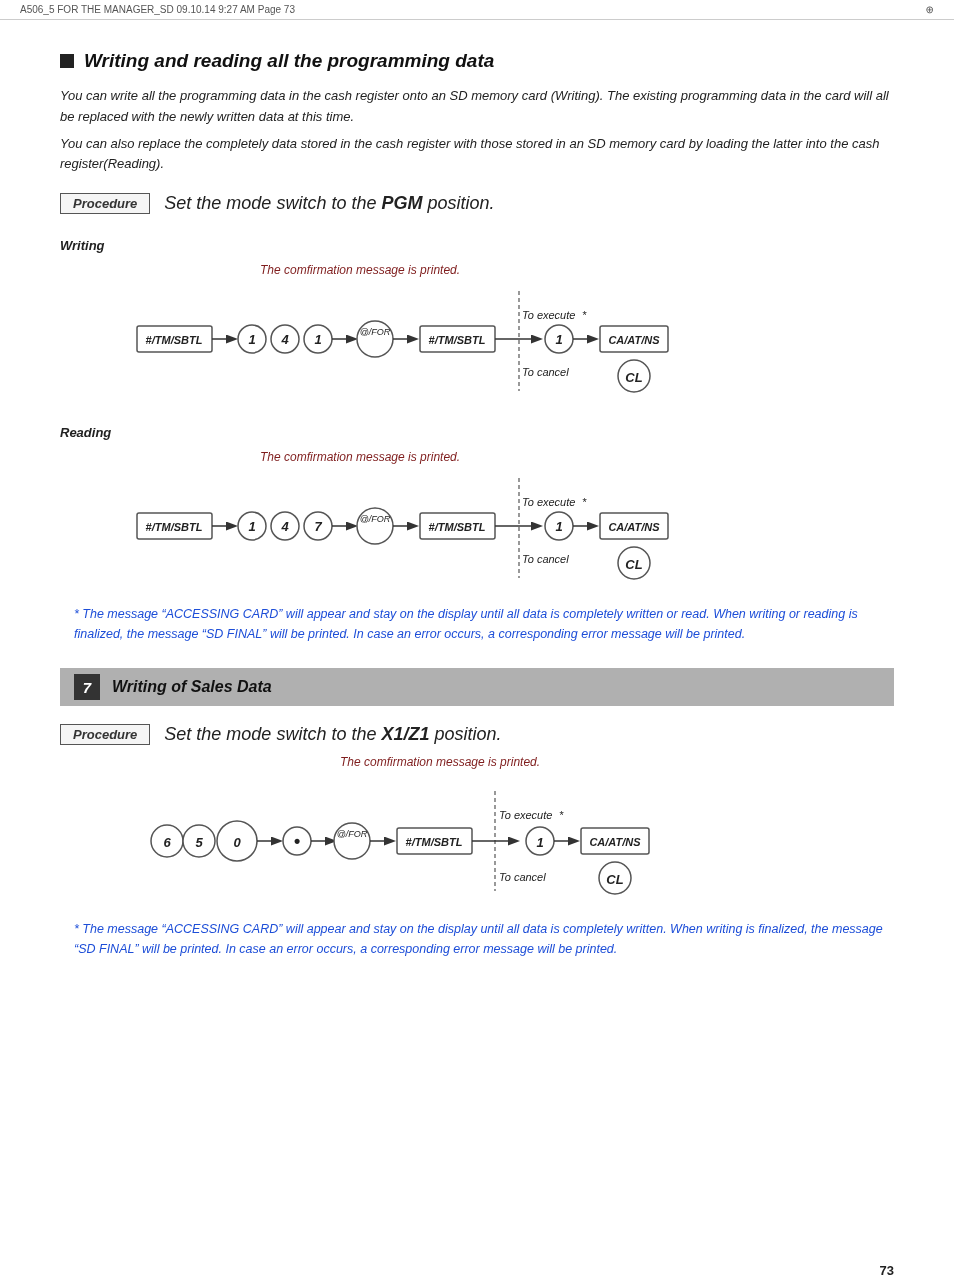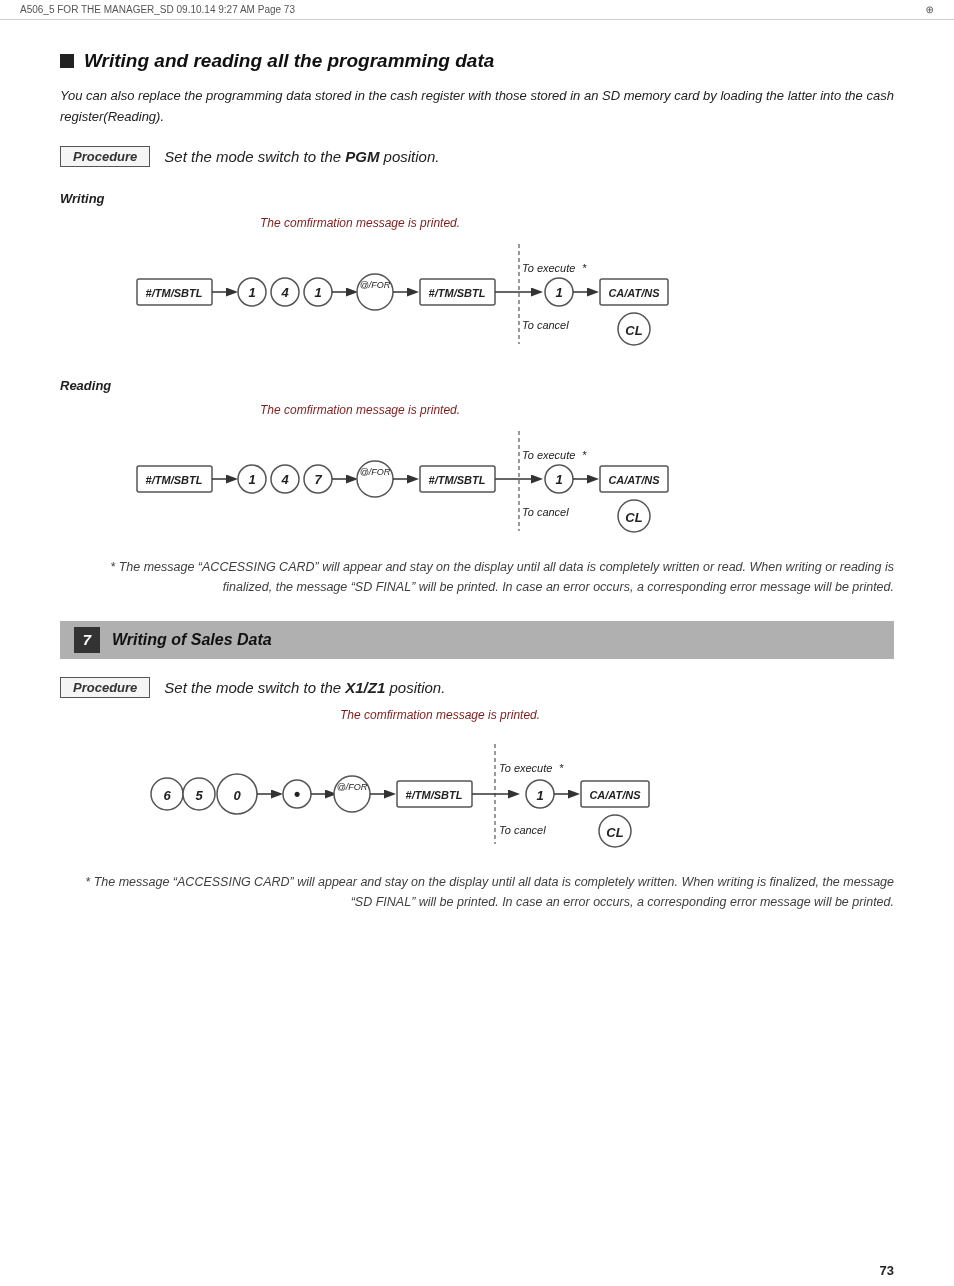--- a/index.html
+++ b/index.html
@@ -75,21 +75,21 @@
       border: 1.5px solid #555;
       border-radius: 0;
       padding: 2px 12px;
       font-size: 13px;
       font-weight: bold;
       color: #333;
       background: #f5f5f5;
       white-space: nowrap;
     }
     .procedure-text {
-      font-size: 15px;
+      font-size: 18px;
       color: #222;
     }
 
     
     .sub-label {
       font-weight: bold;
       font-size: 13px;
       margin: 24px 0 6px 0;
     }
 
@@ -111,22 +111,21 @@
     .flow-svg {
       display: block;
       margin: 0 auto;
     }
 
     
     .footnote {
       font-size: 12.5px;
       line-height: 1.6;
       margin: 16px 0 24px 14px;
-      color: #404040;
-      text-align: right;
+      color: #1d4ed8;
     }
 
     
     .section7-header {
       background: #b0b0b0;
       display: flex;
       align-items: center;
       gap: 12px;
       padding: 6px 14px;
       margin: 10px 0 14px 0;
@@ -168,21 +167,22 @@
     <span>⊕</span>
   </div>
 
   <div class="main-content">
 
     <div class="section-title-main">
       <span class="black-square"></span>
       <h2>Writing and reading all the programming data</h2>
     </div>
 
-    <p class="body-text">You can also replace the programming data stored in the cash register with those stored in an SD memory card by loading the latter into the cash register(Reading).</p>
+    <p class="body-text">You can write all the programming data in the cash register onto an SD memory card (Writing). The existing programming data in the card will all be replaced with the newly written data at this time.</p>
+    <p class="body-text">You can also replace the completely data stored in the cash register with those stored in an SD memory card by loading the latter into the cash register(Reading).</p>
 
     <div class="procedure-row">
       <span class="procedure-badge">Procedure</span>
       <span class="procedure-text">
         <span>Set the mode switch to the </span><strong>PGM</strong><span> position.</span>
       </span>
     </div>
 
     <div class="sub-label">Writing</div>
 

